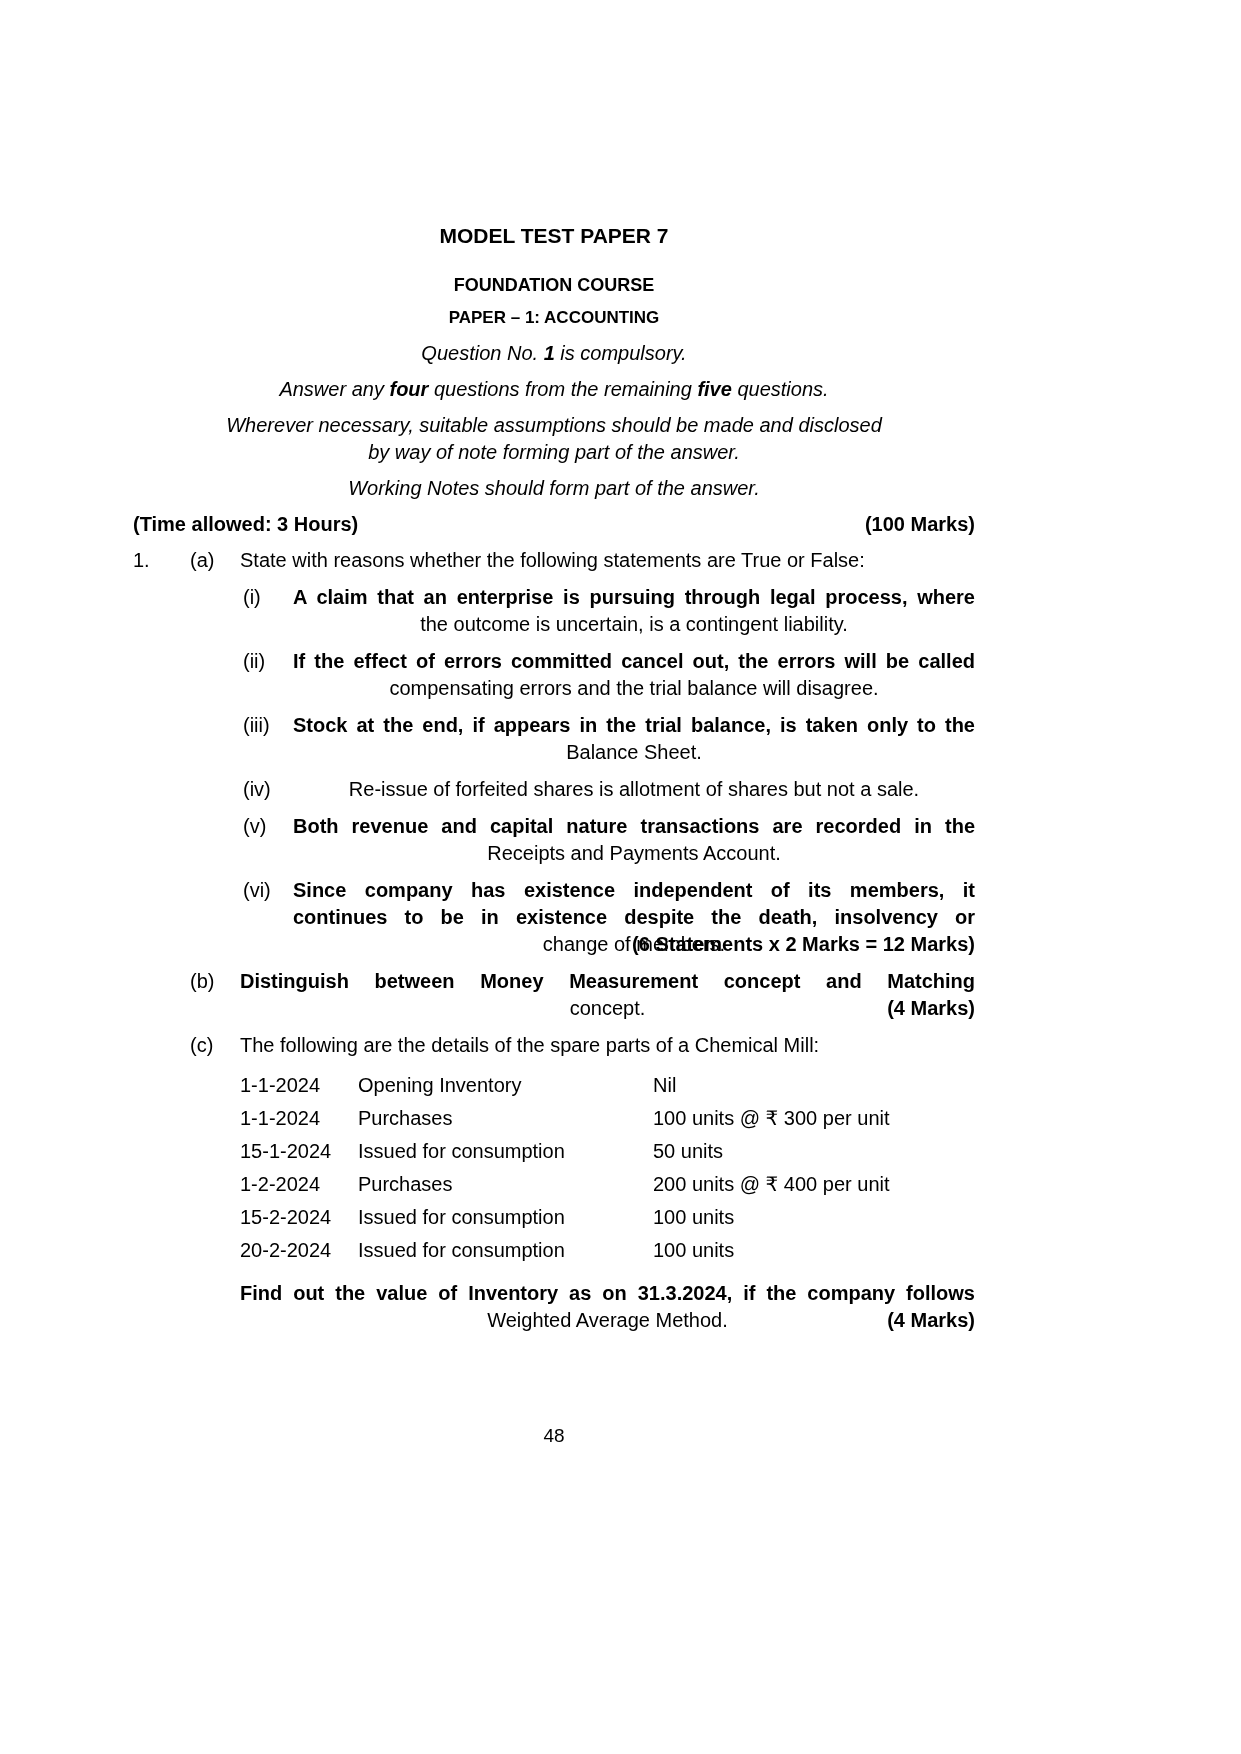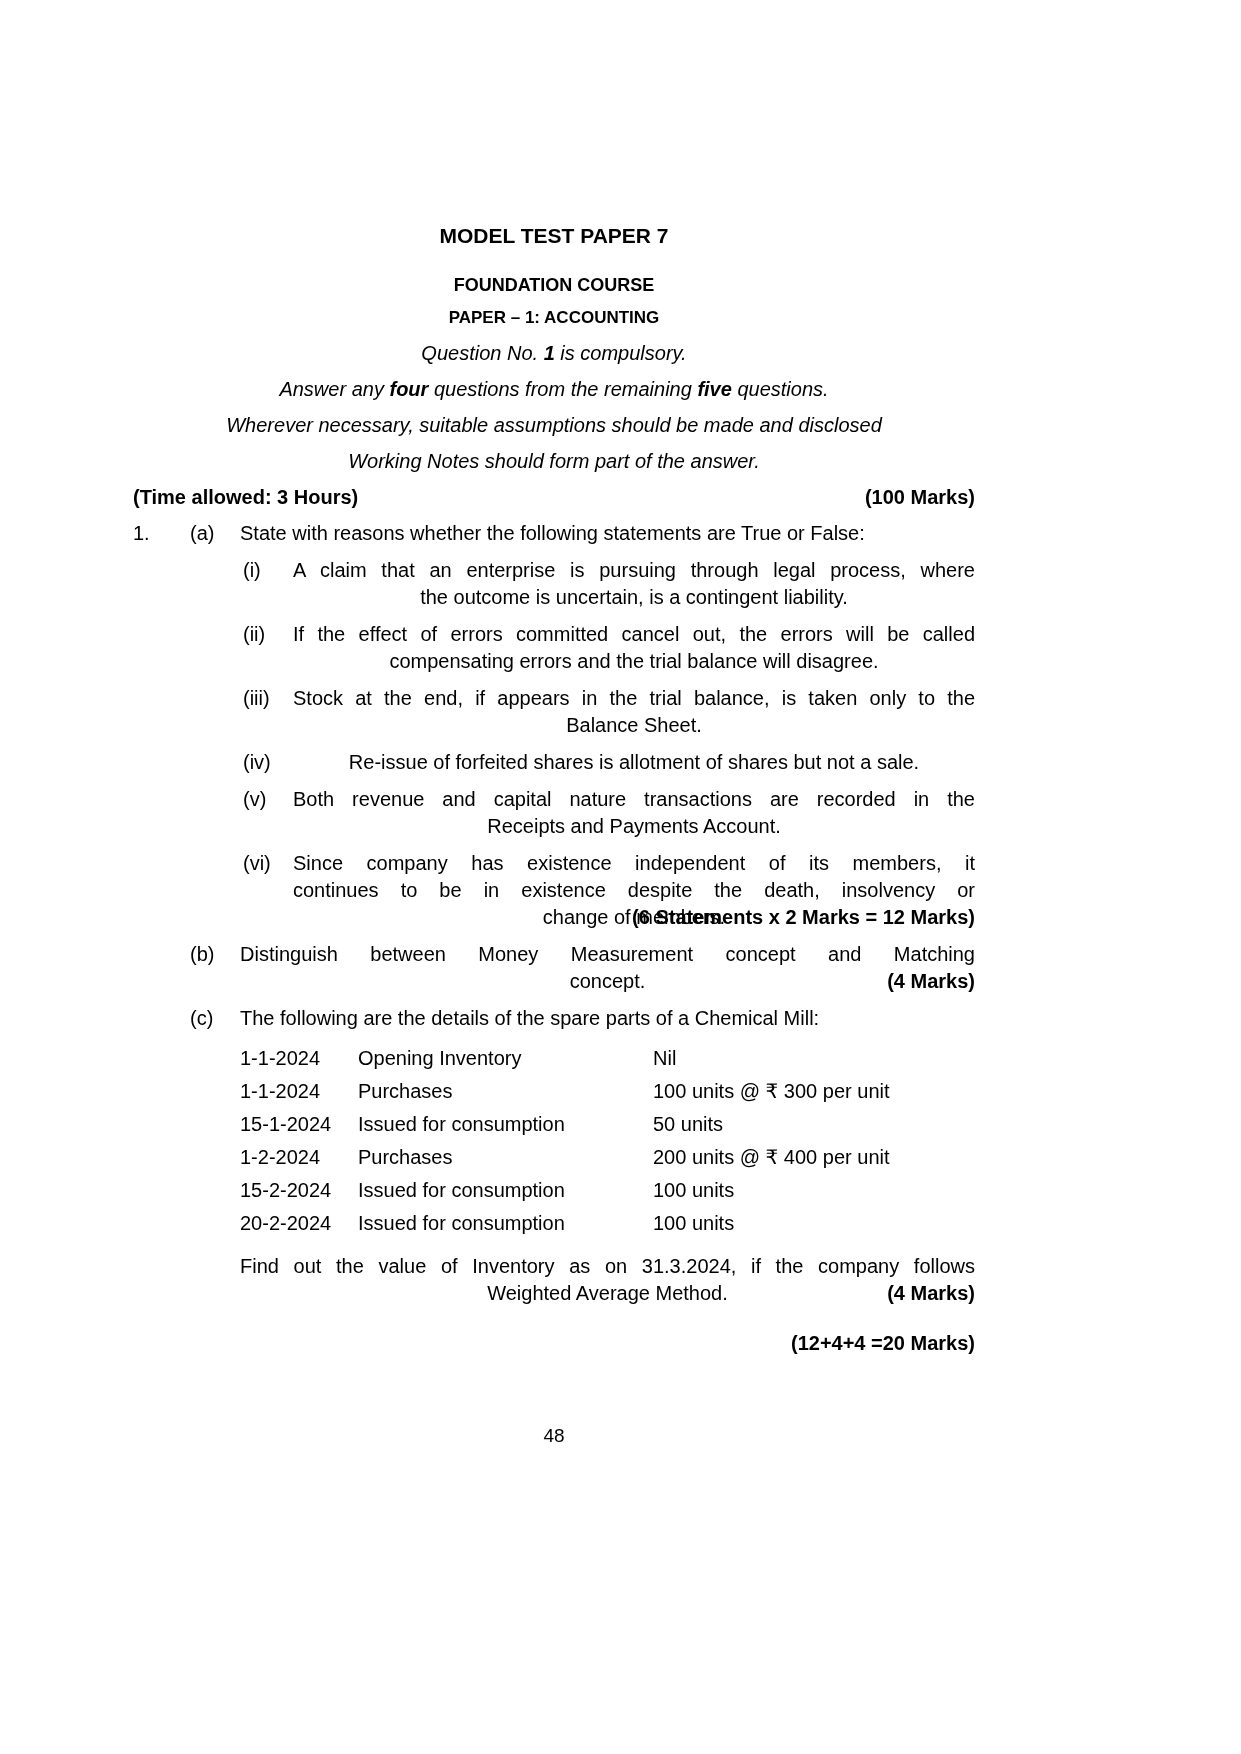--- a/index.html
+++ b/index.html
@@ -31,21 +31,21 @@
   }
   .q-row   { display: flex; margin-bottom: 10px; }
   .q-num   { width: 57px; flex: none; }
   .q-label { width: 50px; flex: none; }
   .q-body  { flex: 1; position: relative; }
   .items   { margin-left: 110px; }
   .item    { display: flex; margin-bottom: 10px; }
   .item-num  { width: 50px; flex: none; }
   .item-body { flex: 1; position: relative; }
   .line        { text-align: center; }
-  .stretch     { text-align: justify; text-align-last: justify; }
+  .stretch     { text-align: justify; text-align-last: justify; font-weight: bold; }
   .marks {
     position: absolute; right: 0; bottom: 0;
     font-weight: bold; font-style: normal;
   }
   .inv-table { margin-top: 10px; margin-bottom: 13px; }
   .inv-row   {
     display: grid;
     grid-template-columns: 118px 295px auto;
     line-height: 33px;
   }
@@ -65,20 +65,21 @@
   <div class="h-title">MODEL TEST PAPER 7</div>
   <div class="h-course">FOUNDATION COURSE</div>
   <div class="h-paper">PAPER – 1: ACCOUNTING</div>
 
   <div class="instr"><span>Question No. </span><b>1</b><span>  is compulsory.</span></div>
 
   <div class="instr"><span>Answer any </span><b>four</b><span> questions from the remaining </span><b>five</b><span> questions.</span></div>
 
   <div class="instr">
     <div>Wherever necessary, suitable assumptions should be made and disclosed</div>
+    <div>by way of note forming part of the answer.</div>
   </div>
 
   <div class="instr">Working Notes should form part of the answer.</div>
 
   <div class="meta-row">
     <span>(Time allowed: 3 Hours)</span>
     <span>(100 Marks)</span>
   </div>
 
   <div>
@@ -192,19 +193,18 @@
         </div>
 
         <div class="c-question">
           <div class="line stretch">Find out the value of Inventory as on 31.3.2024, if the company follows</div>
           <div class="line">Weighted Average Method.</div>
           <span class="marks">(4 Marks)</span>
         </div>
       </div>
     </div>
 
-    <div class="total-marks">(12+4+4 =20 Marks)</div>
 
   </div>
 
   <div class="page-num">48</div>
 
 </div>
 
 </body></html>

